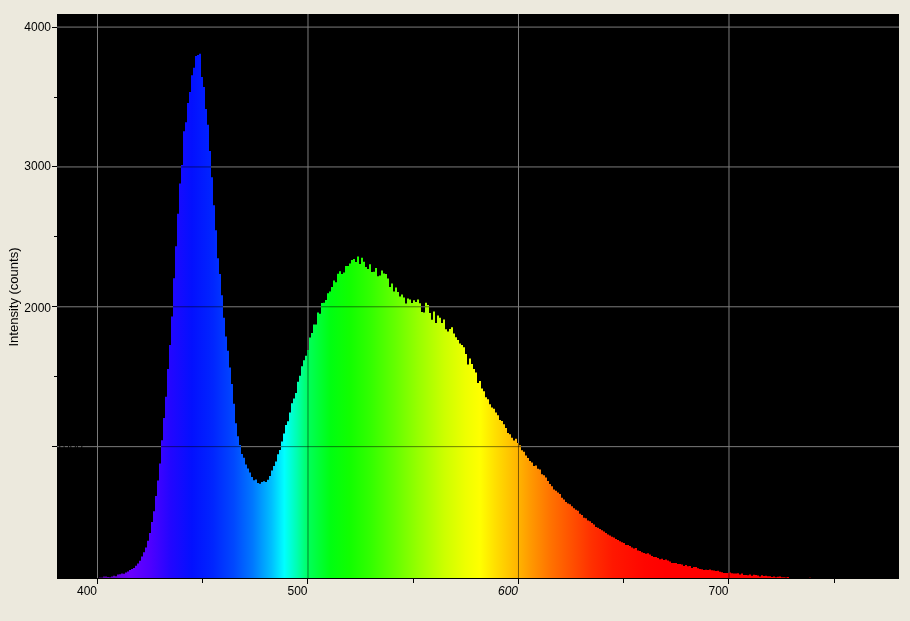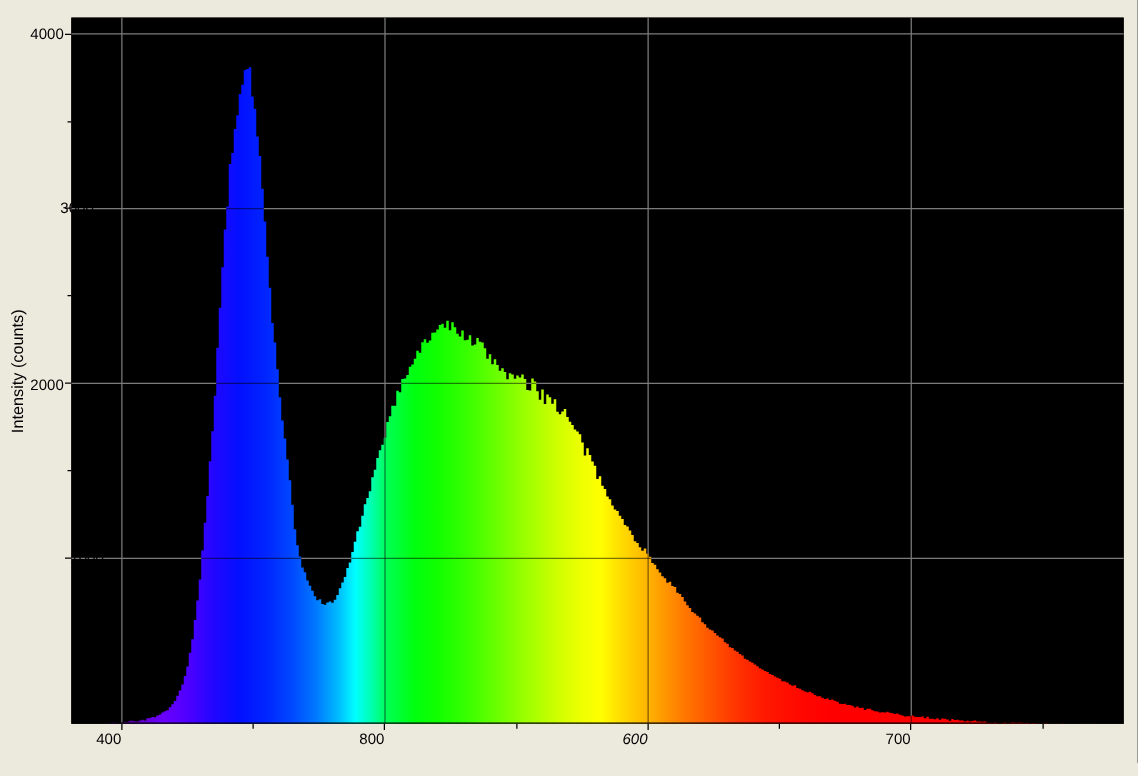--- a/index.html
+++ b/index.html
@@ -115,35 +115,35 @@
       </svg>
   </div>
 
   <div class="axis-label yaxis-label">Intensity (counts)</div>
 
 
   <div id="ticks-layer">
       <div class="tick x" style="left: 96.995px;"></div>
       <div class="tick-label x" style="left: 76.995px;">400</div>
       <div class="tick x" style="left: 307.495px;"></div>
-      <div class="tick-label x" style="left: 287.495px;">800</div>
+      <div class="tick-label x" style="left: 287.495px;">500</div>
       <div class="tick x" style="left: 517.995px;"></div>
       <div class="tick-label x" style="left: 497.995px; font-style: italic;">600</div>
       <div class="tick x" style="left: 728.495px;"></div>
       <div class="tick-label x" style="left: 708.495px;">700</div>
       <div class="tick x minor" style="left: 202.245px;"></div>
       <div class="tick x minor" style="left: 412.745px;"></div>
       <div class="tick x minor" style="left: 623.245px;"></div>
       <div class="tick x minor" style="left: 833.745px;"></div>
       <div class="tick y" style="top: 446.141px;"></div>
       <div class="tick-label y" style="top: 439.141px; padding-left: 32px;">1000</div>
       <div class="tick y" style="top: 306.29px;"></div>
       <div class="tick-label y" style="top: 301px;">2000</div>
       <div class="tick y" style="top: 166.438px;"></div>
-      <div class="tick-label y" style="top: 159.438px; padding-left: 24px;">3000</div>
+      <div class="tick-label y" style="top: 159.438px;">3000</div>
       <div class="tick y" style="top: 26.5866px;"></div>
       <div class="tick-label y" style="top: 19.5866px;">4000</div>
       <div class="tick y minor" style="top: 376.215px;"></div>
       <div class="tick y minor" style="top: 236.364px;"></div>
       <div class="tick y minor" style="top: 96.5124px;"></div>
     </div>
 
 </div>
 
 </body></html>

